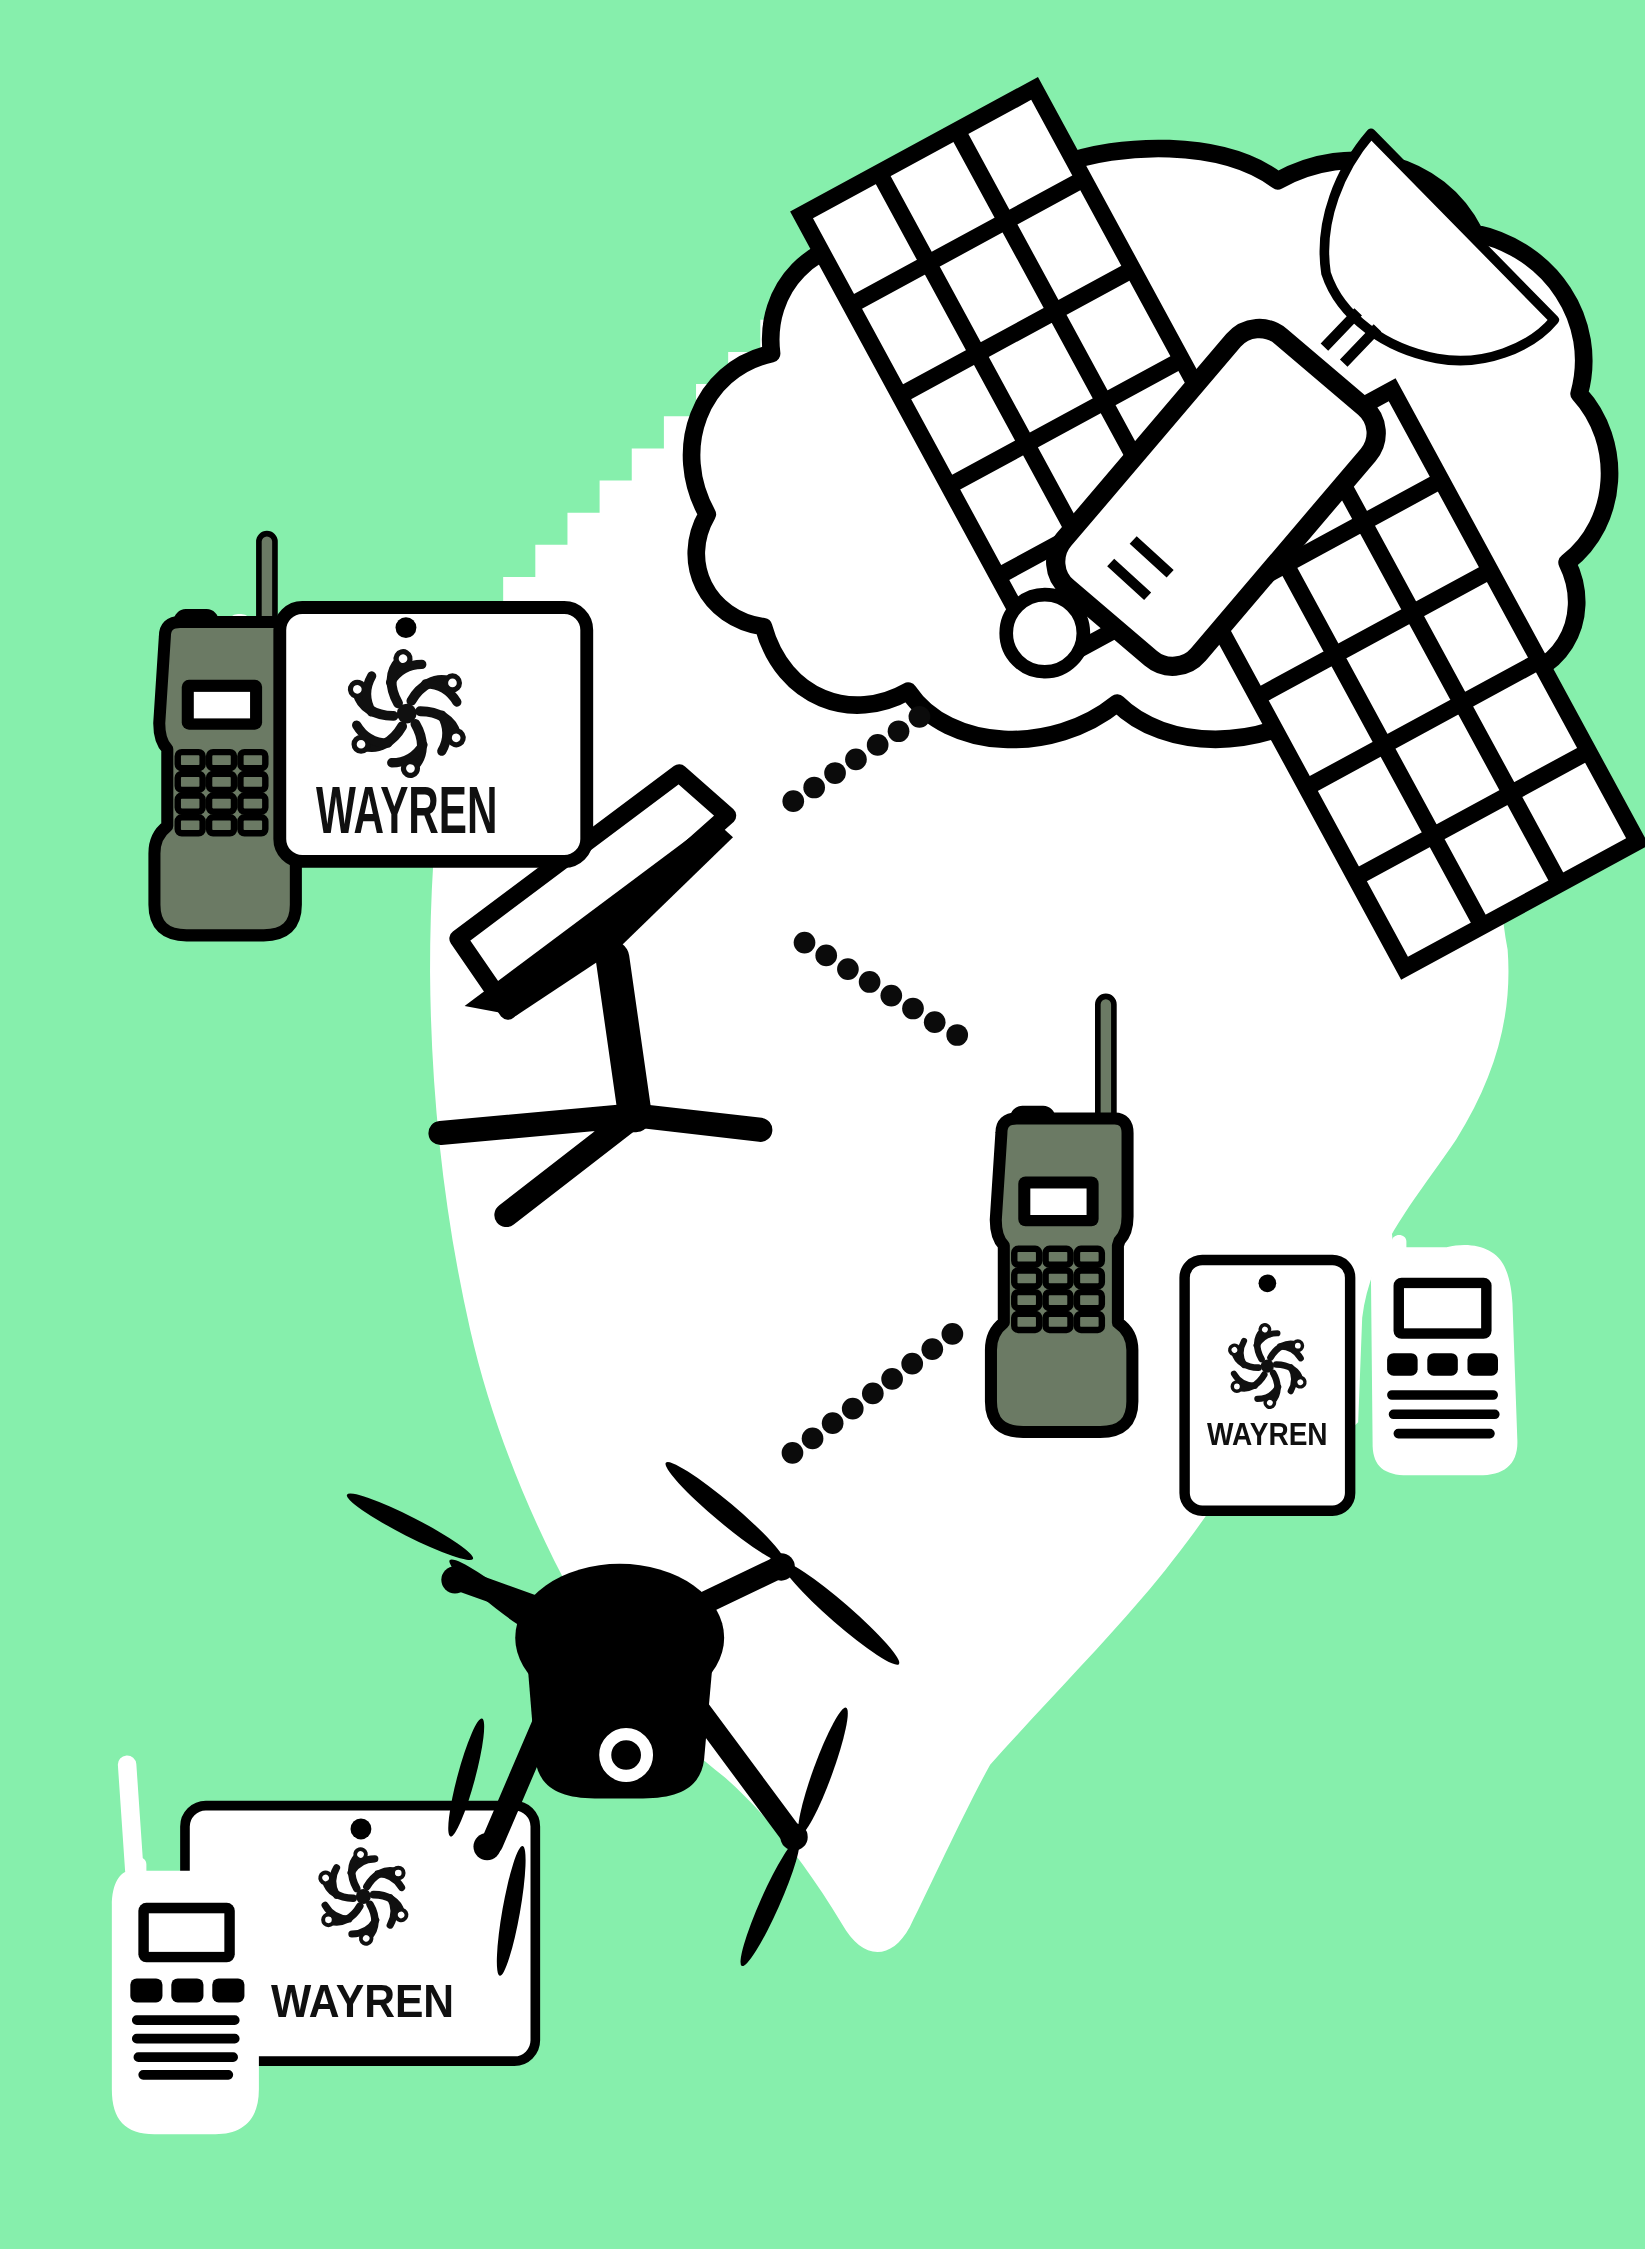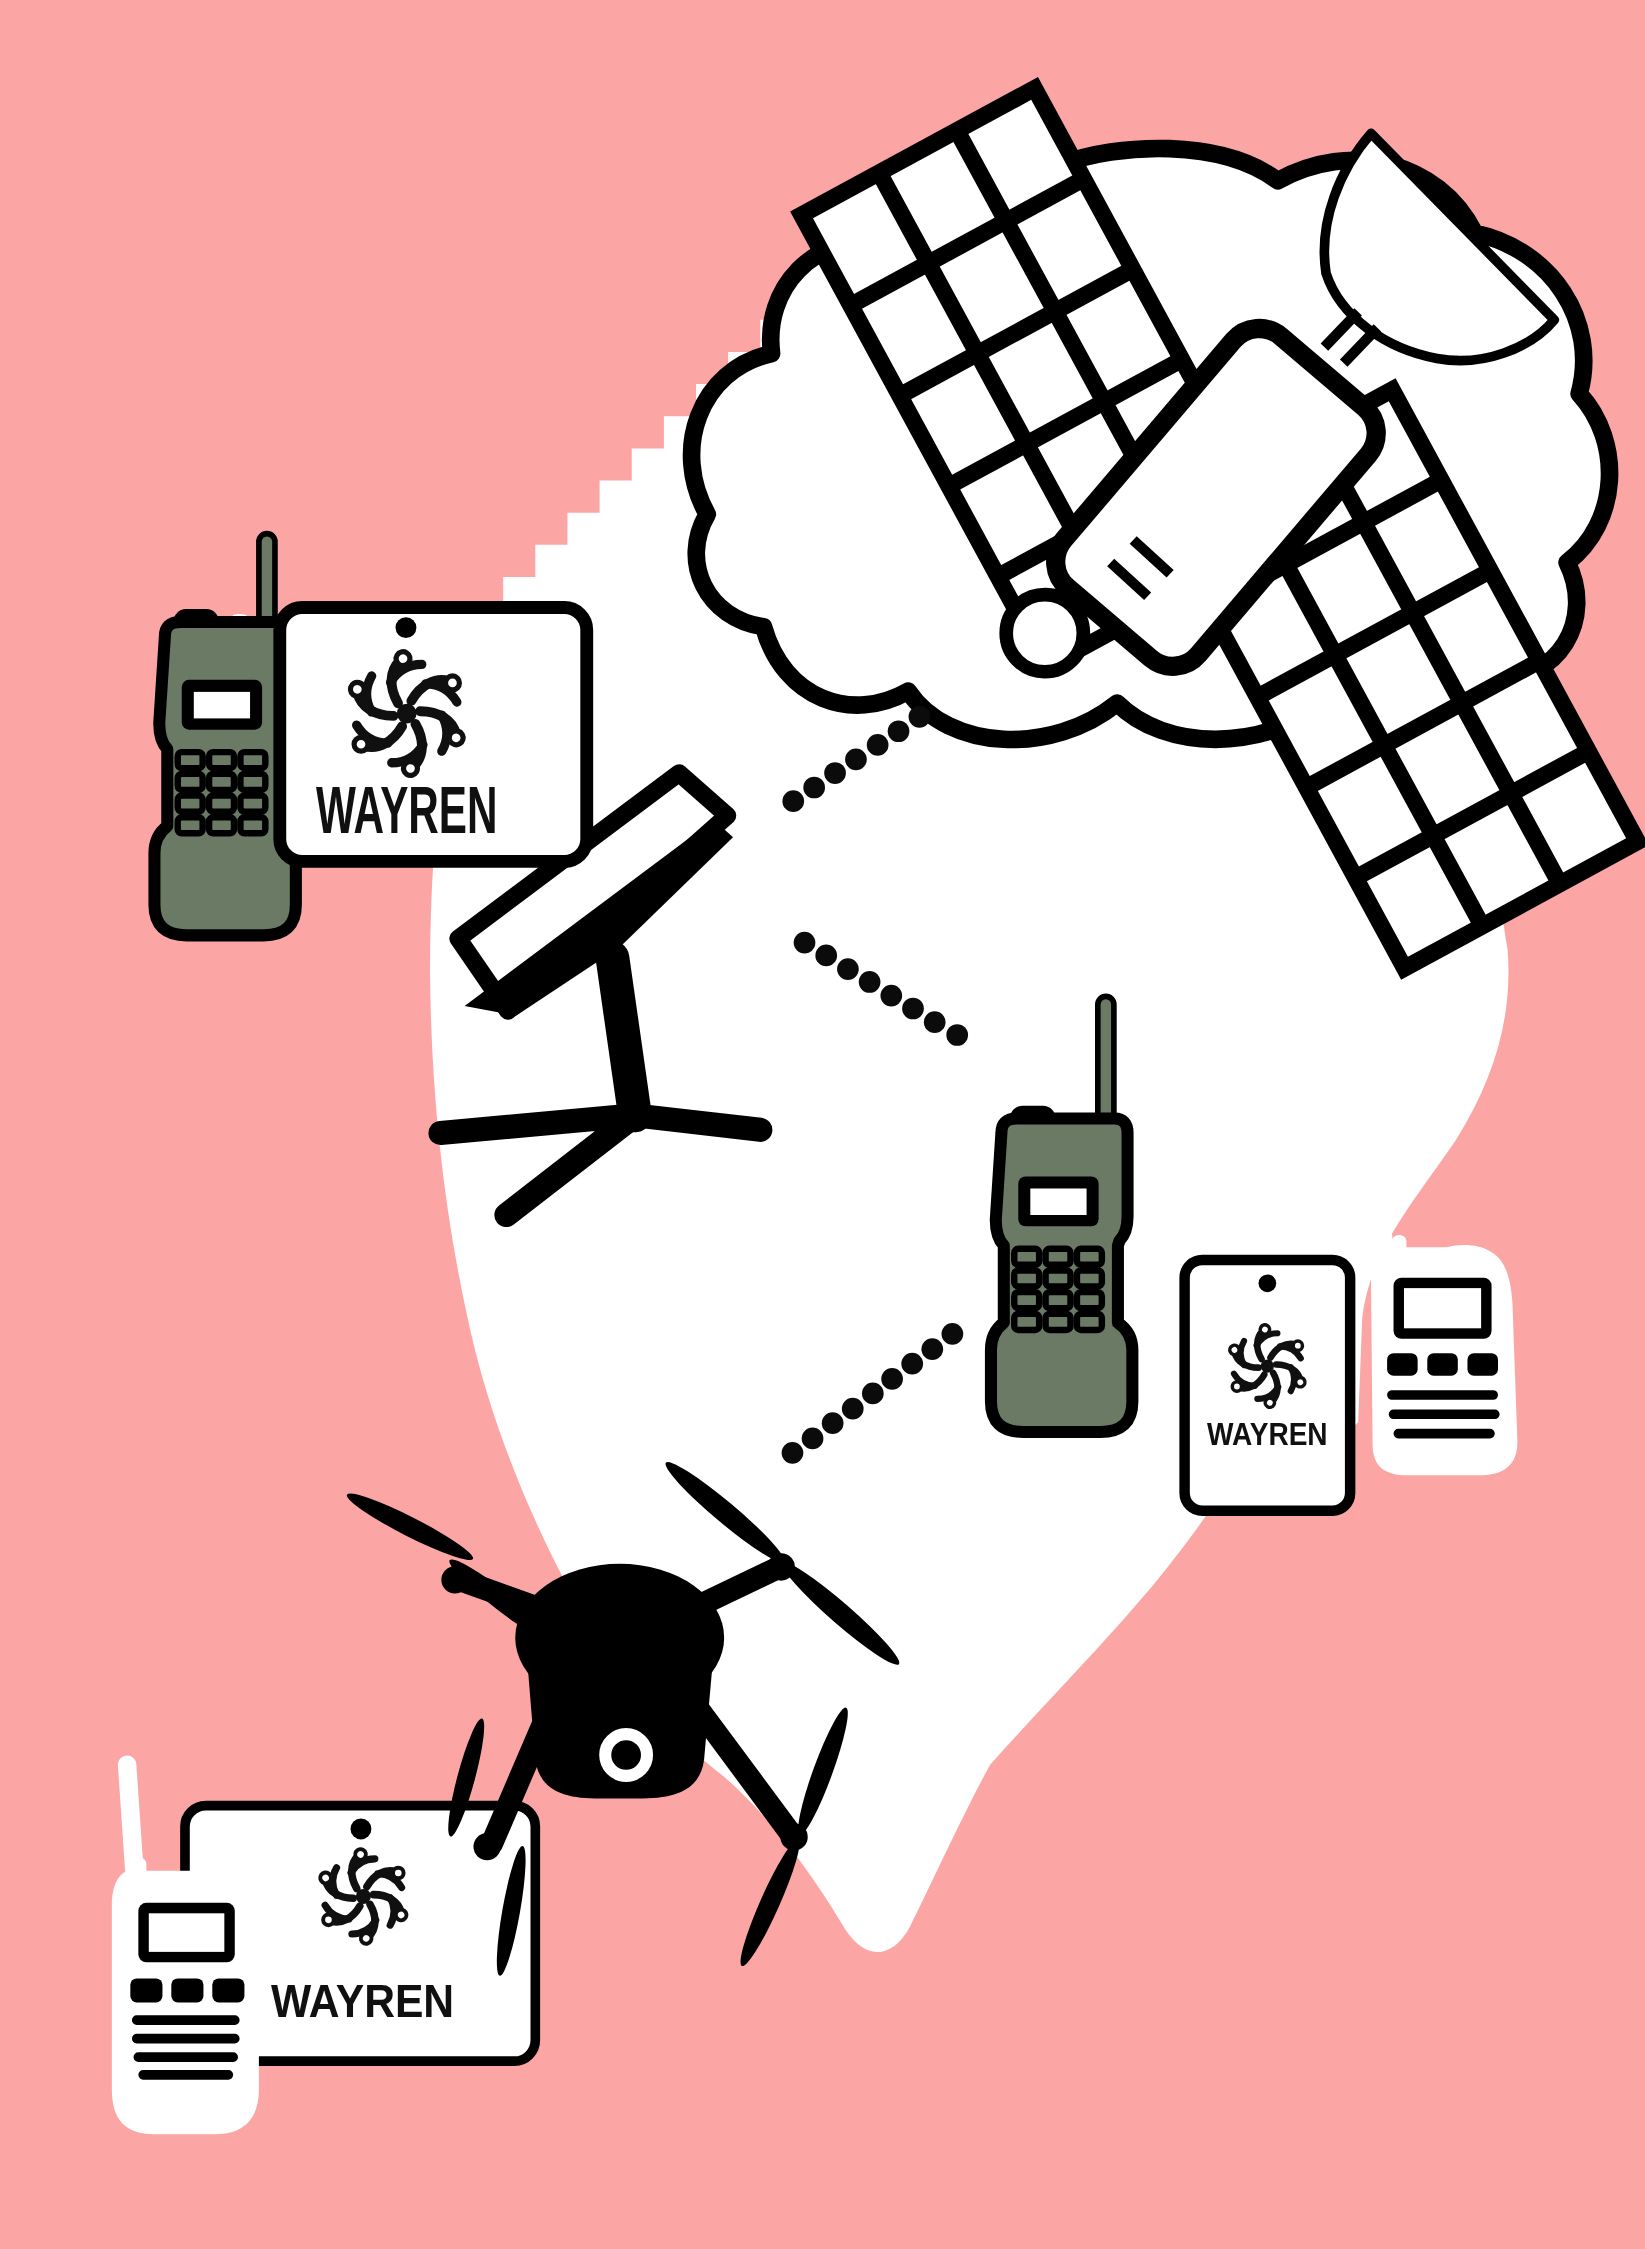--- a/index.html
+++ b/index.html
@@ -1,16 +1,16 @@
 <!DOCTYPE html>
 <html style="font-size:13px"><head>
 <meta charset="utf-8">
 <style>
   html,body{margin:0;padding:0;background:#000;}
-  .stage{position:relative;width:1646px;height:2250px;background:#fca5a5;overflow:hidden;}
+  .stage{position:relative;width:1646px;height:2250px;background:#86efac;overflow:hidden;}
   svg{display:block;width:1646px;height:2250px;}
   text.wordmark{font-family:"Liberation Sans",sans-serif;font-weight:700;fill:#101010;letter-spacing:0px;}
 </style>
 </head>
 <body>
 
 <div class="stage">
 <svg viewBox="0 0 2048 2800" xmlns="http://www.w3.org/2000/svg">
 
   <defs>

